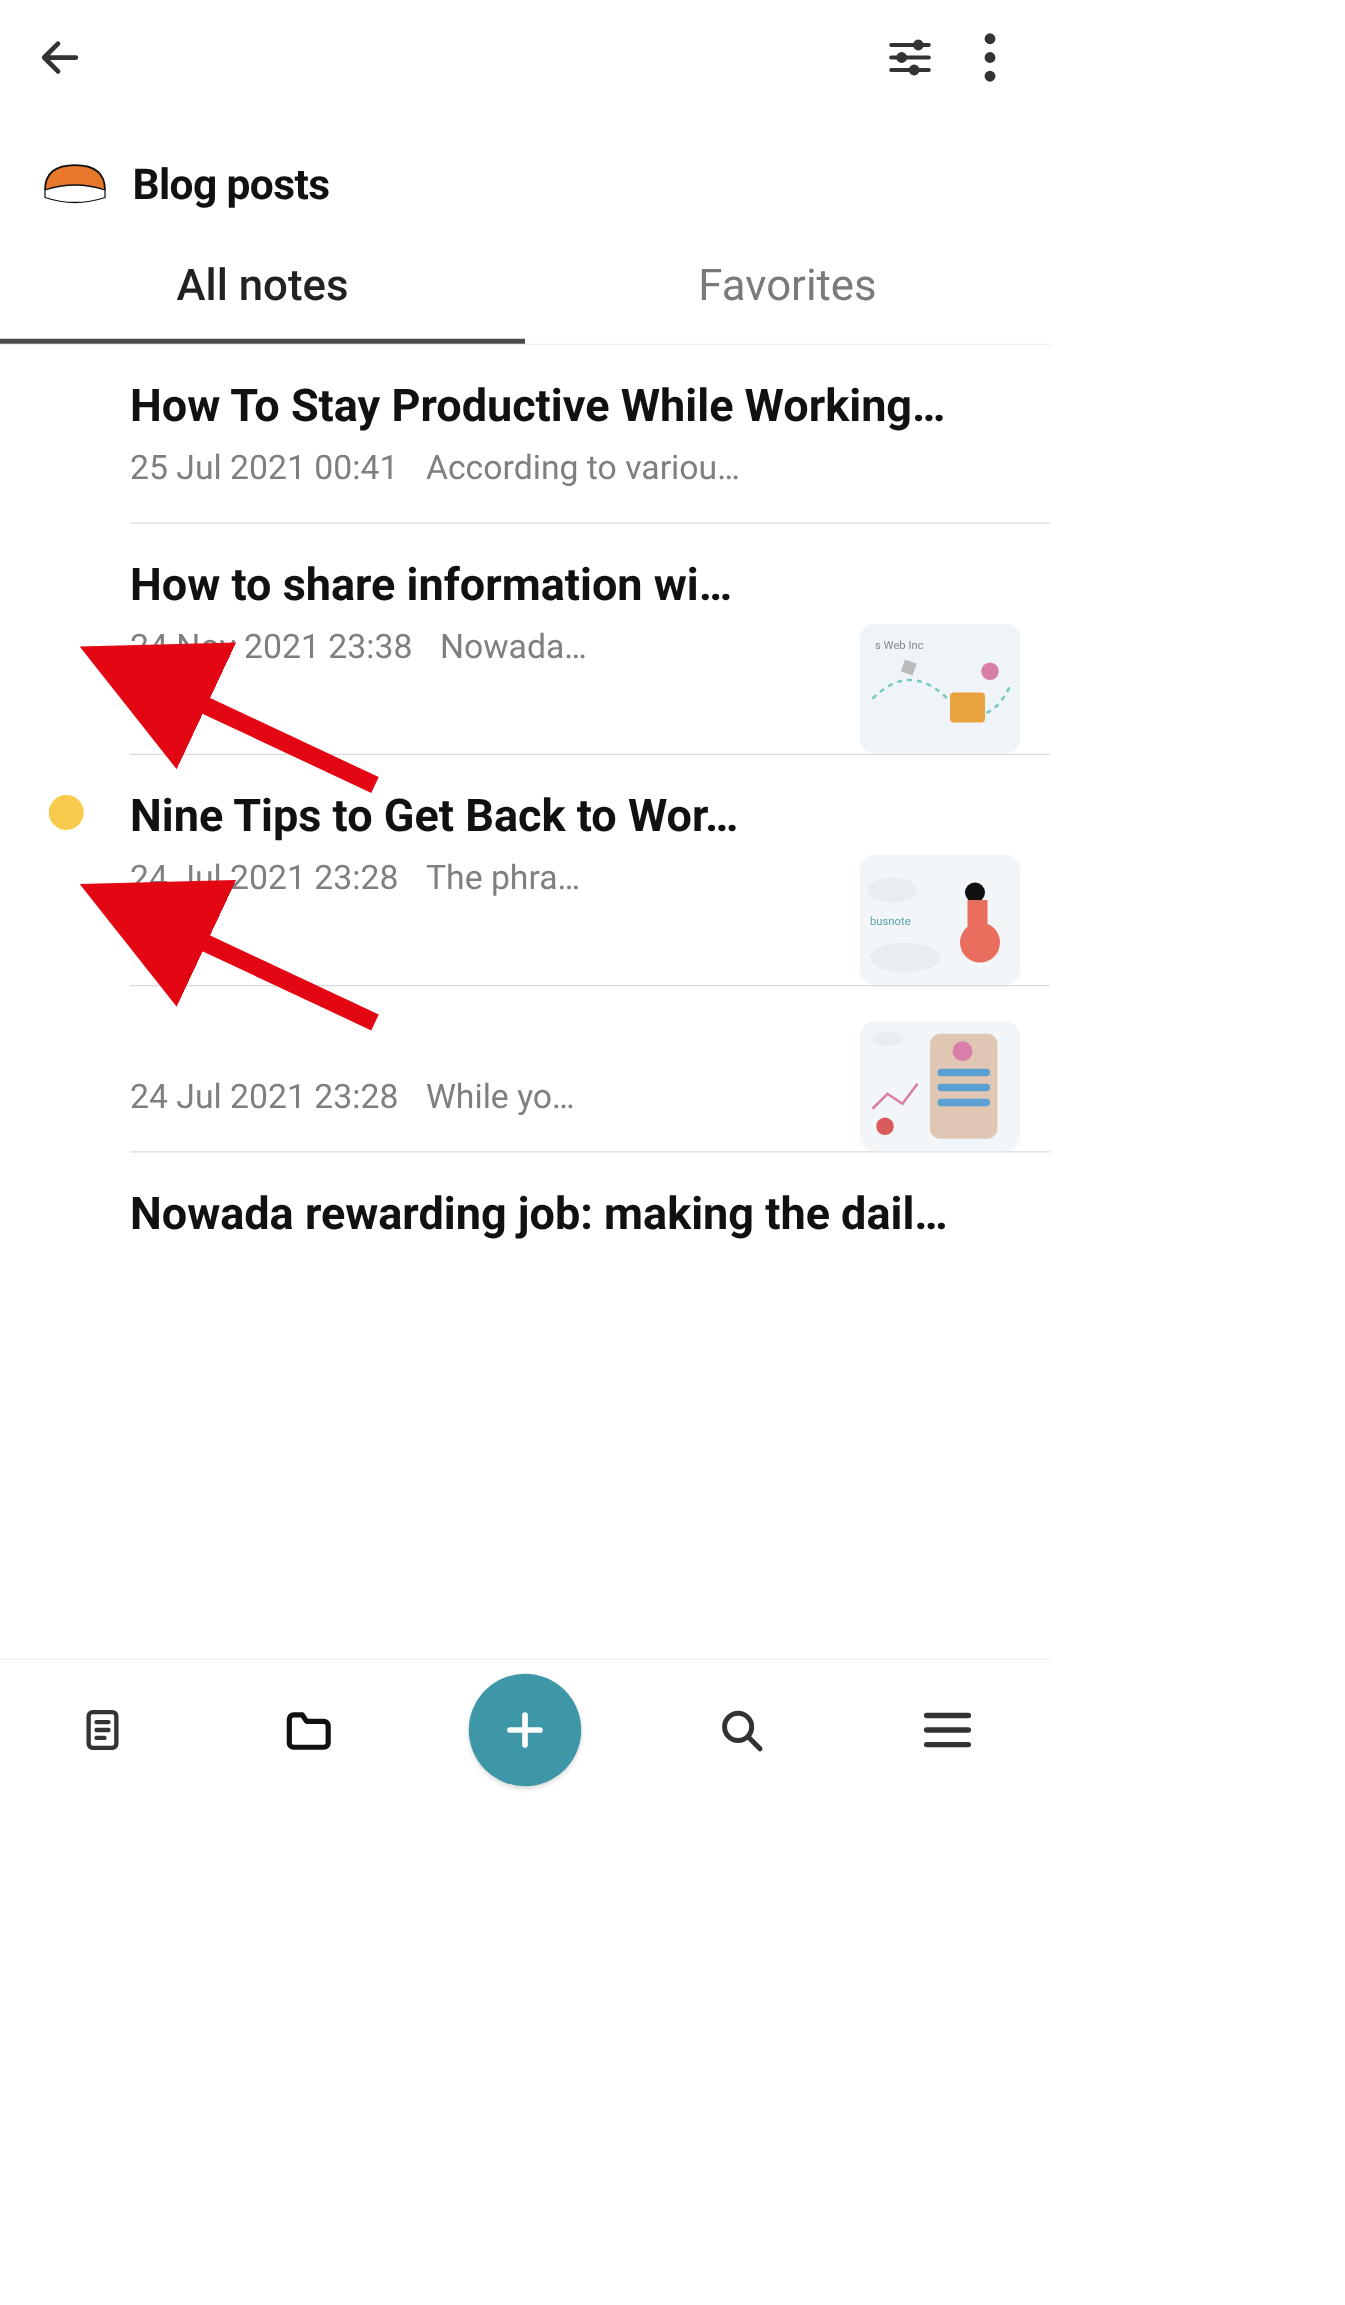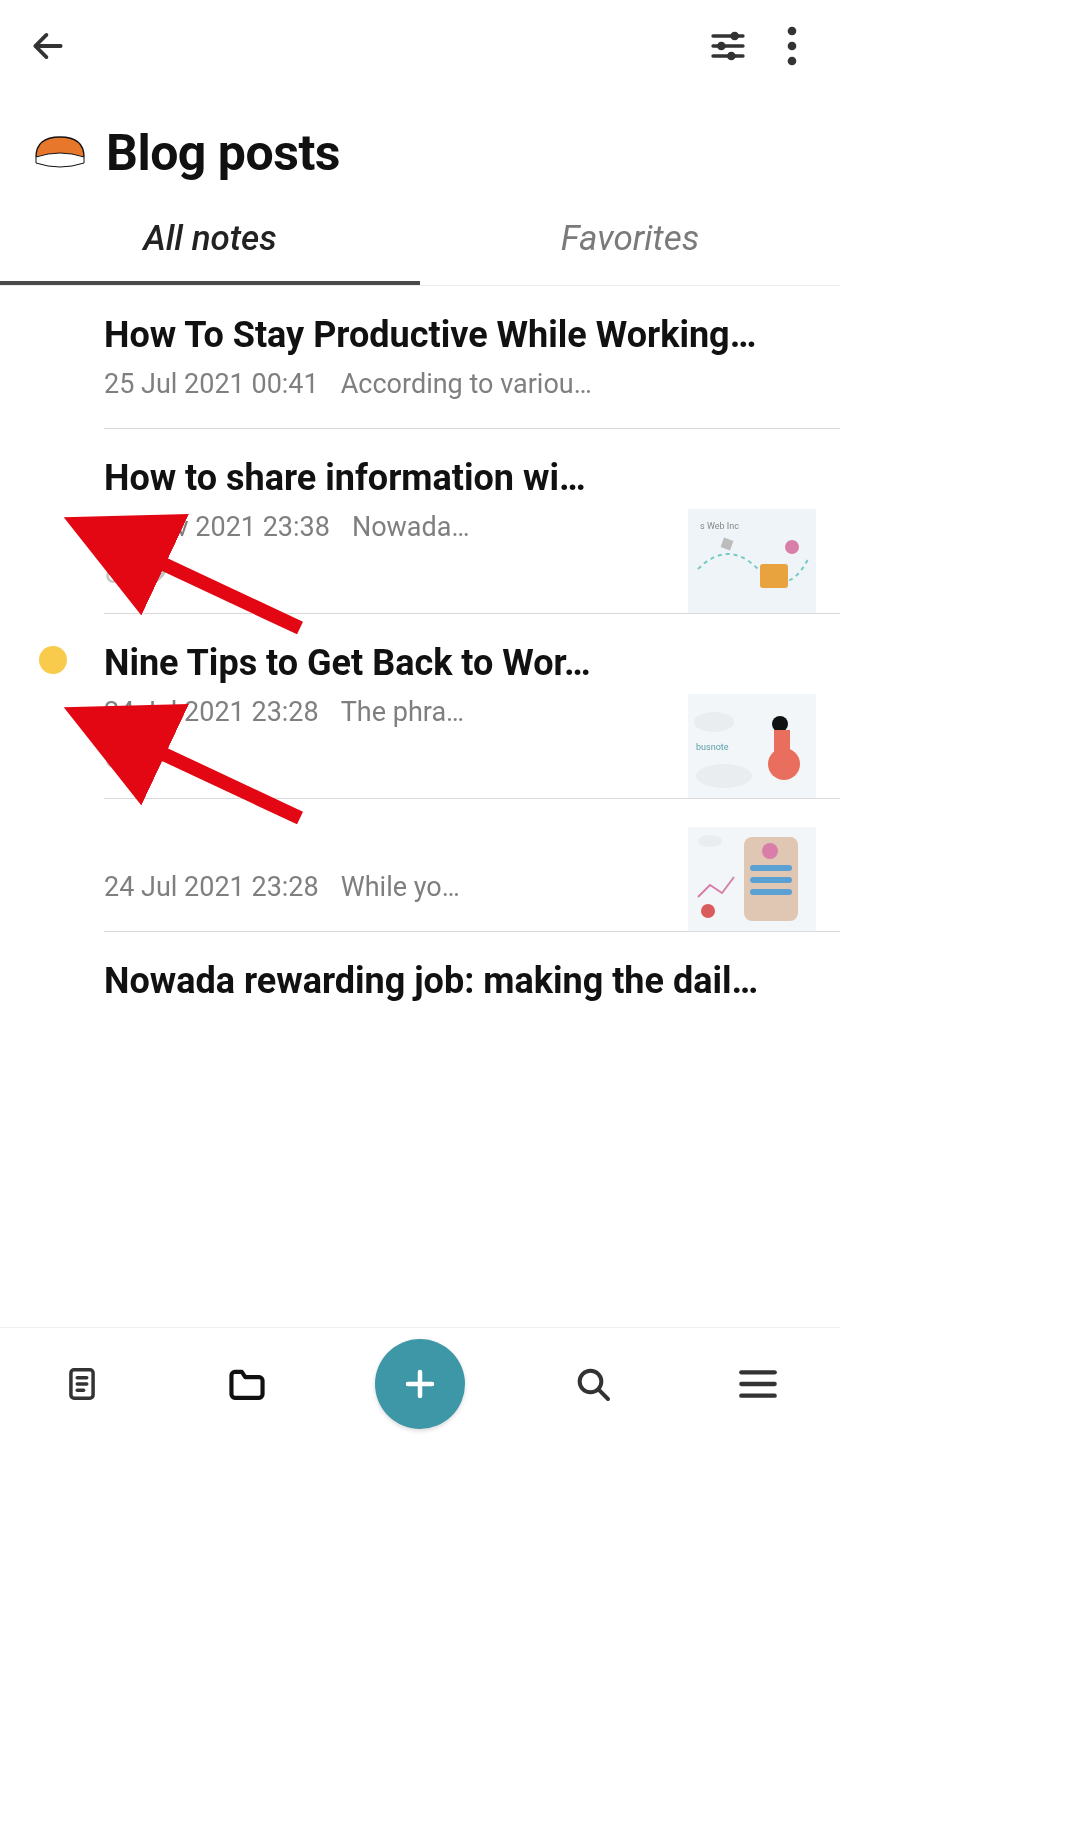--- a/index.html
+++ b/index.html
@@ -42,39 +42,38 @@
   .icon-stroke { stroke:#333; fill:none; }
   
   .title-row {
     display:flex;
     align-items:center;
     padding:32px 32px 18px 32px;
     gap:18px;
   }
   .title-row h1 {
     margin:0;
-    font-size:50px;
+    font-size:34px;
     font-weight:700;
     letter-spacing:-0.5px;
   }
   
   .tabs {
     display:flex;
     border-bottom:1px solid #ececec;
   }
   .tab {
     flex:1;
     text-align:center;
     font-size:35px;
     padding:18px 0 22px 0;
     color:var(--inactive-tab);
     font-weight:400;
     border-bottom:4px solid transparent;
     cursor:pointer;
-    font-style:italic;
   }
   .tab.active {
     color:var(--active-tab);
     font-weight:500;
     border-bottom:4px solid #4a4a4a;
   }
   
   .list {
     position:relative;
   }
@@ -122,21 +121,21 @@
   .note-item .badges {
     margin-top:14px;
     display:flex;
     gap:10px;
     align-items:center;
   }
   .note-item .badges svg { display:block; }
   .note-item .thumb {
     width:128px; height:104px;
     background:#f1f5f8;
-    border-radius:0;
+    border-radius:12px;
     margin-left:18px;
     flex-shrink:0;
     overflow:hidden;
     position:relative;
   }
   
   .bottom-nav {
     position:absolute;
     left:0; right:0; bottom:0;
     height:112px;

